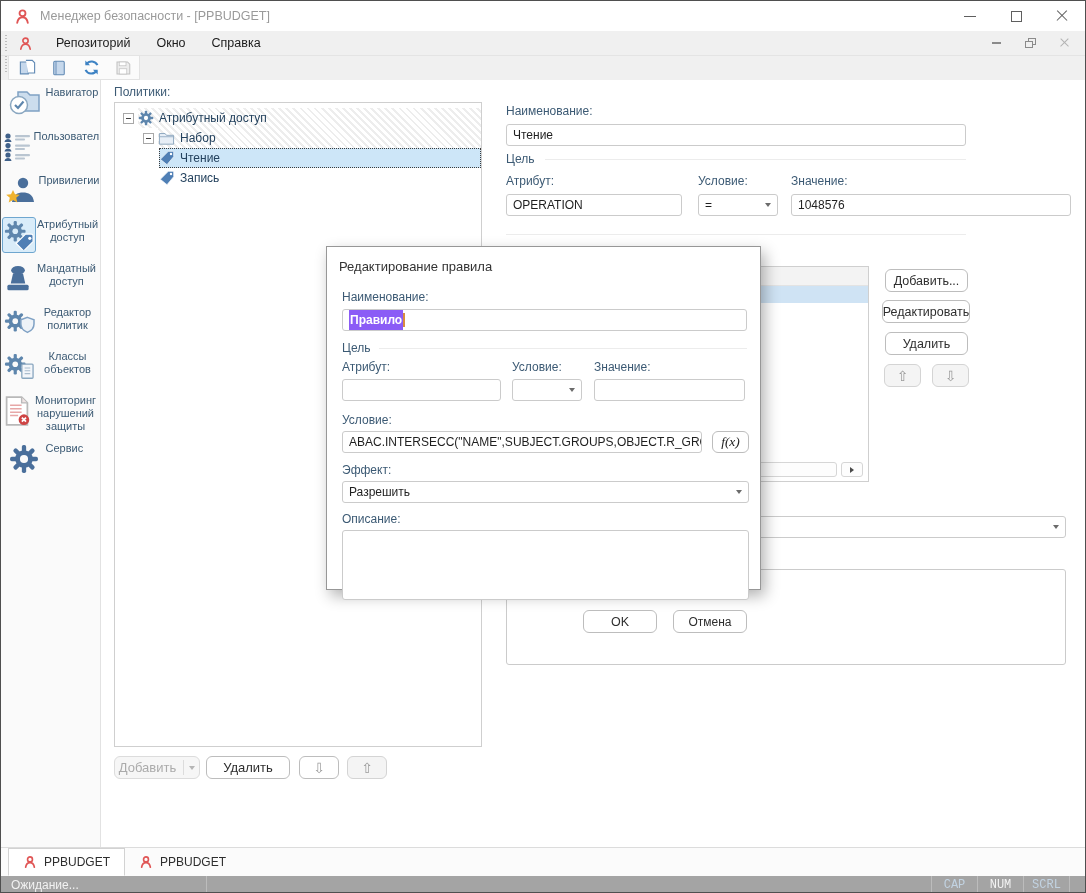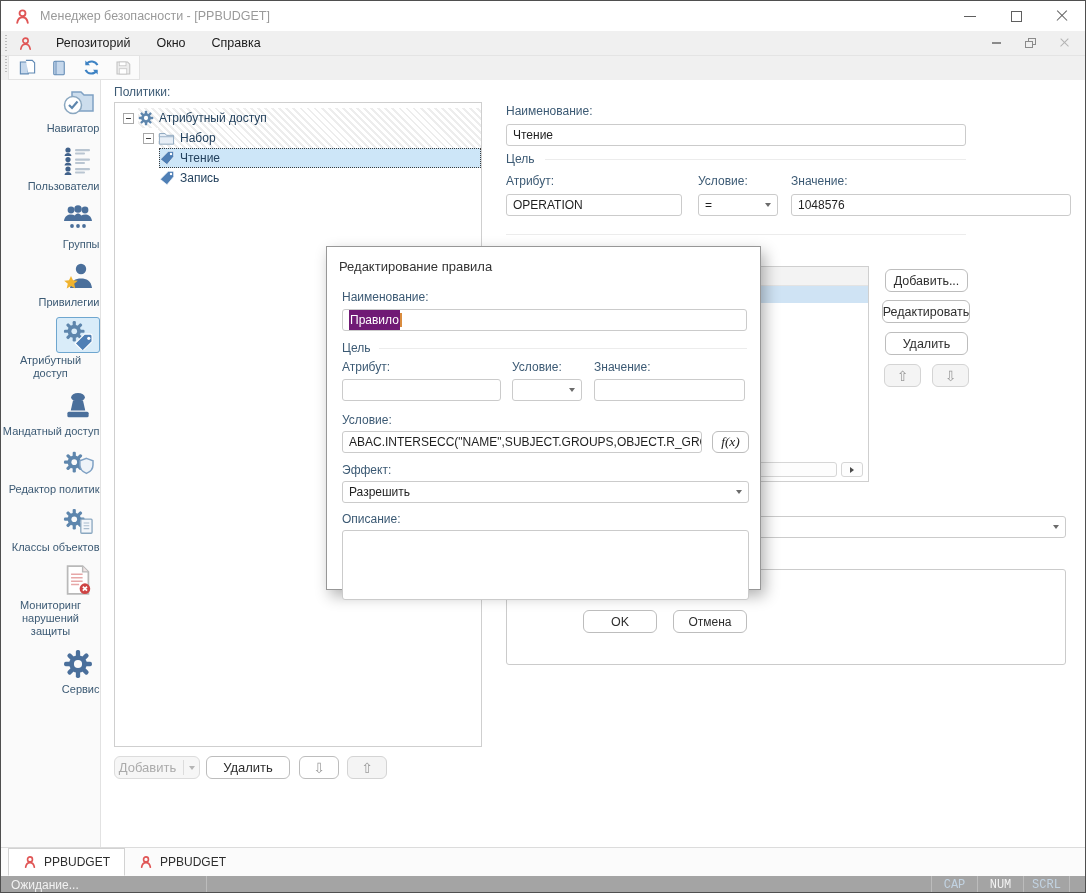--- a/index.html
+++ b/index.html
@@ -42,21 +42,21 @@
   
   .toolbarrow { height:24px; background:#f0f0f0; display:flex; align-items:stretch; }
   .tool-group { background:#fbfbfb; border:1px solid #e3e3e3; border-top:none;
                 display:flex; align-items:center; padding:0 6px 0 8px; gap:12px; }
   .tool-btn { width:20px; height:20px; display:flex; align-items:center; justify-content:center; }
 
   
   .main { display:flex; height:767px; }
   .sidebar { width:100px; background:#fafafa; border-right:1px solid #e2e2e2;
              display:flex; flex-direction:column; align-items:center; padding-top:5px; gap:8px; overflow:hidden; }
-  .side-item { display:flex; flex-direction:column; align-items:flex-end; width:98px; cursor:default; }
+  .side-item { display:flex; flex-direction:row; align-items:flex-start; width:98px; cursor:default; }
   .side-item .ic { width:44px; height:36px; display:flex; align-items:center; justify-content:center;
                    border:1px solid transparent; border-radius:3px; }
   .side-item.selected .ic { background:#d9ecf9; border-color:#6ea6cf; }
   .side-item .lbl { font-size:11px; color:#3c5a74; text-align:center; line-height:13px; margin-top:1px; }
 
   .content { position:relative; flex:1; background:#fff; overflow:hidden; }
   .rp-label { position:absolute; font-size:12px; color:#3c5a74; white-space:nowrap; }
   .field { position:absolute; height:22px; border:1px solid #cbcbcb; border-radius:3px; background:#fff;
            font-size:12px; color:#1f1f1f; display:flex; align-items:center; padding:0 6px; overflow:hidden; white-space:nowrap; }
   .group-line { position:absolute; height:1px; background:#ececec; }
@@ -95,21 +95,21 @@
   .tri-r { width:0; height:0; border-top:3.5px solid transparent; border-bottom:3.5px solid transparent;
            border-left:4.5px solid #4a4a4a; }
 
   textarea.box, .bigbox { position:absolute; border:1px solid #cbcbcb; border-radius:3px; background:#fff; resize:none; }
 
   
   .dialog { position:absolute; left:225px; top:166px; width:435px; height:344px; background:#fff;
             border:1px solid #979797; box-shadow:4px 6px 14px rgba(0,0,0,.30); z-index:10; }
   .dialog .d-title { position:absolute; left:12px; top:12px; font-size:13px; color:#333; }
   .dialog .rp-label { color:#3c5a74; }
-  .seltext { background:#701a75; color:#fff; padding:18px 1px; }
+  .seltext { background:#8b5cf6; color:#fff; padding:18px 1px;font-weight:bold; }
   .caret { display:inline-block; width:2px; height:14px; background:#d98c3f; vertical-align:middle; }
   .fxbtn { font-family:"Liberation Serif", serif; font-style:italic; font-size:13.5px; color:#222; }
 
   
   .tabbar { height:29px; background:#fbfbfb; border-top:1px solid #dcdcdc; display:flex; align-items:stretch; padding-left:7px; }
   .tab { display:flex; align-items:center; gap:7px; font-size:12px; color:#2e2e2e; padding:0 14px; }
   .tab.active { background:#fff; border:1px solid #d2d2d2; border-bottom-color:#fff; }
 
   
   .statusbar { height:18px; background:#a4a4a4; display:flex; align-items:center; font-size:12px; color:#f2f2f2; }
@@ -240,36 +240,20 @@
                 <rect x="12" y="3" width="15" height="2.2" rx="1"></rect>
                 <rect x="12" y="6.6" width="10" height="1.8" rx="0.9"></rect>
                 <rect x="12" y="12.5" width="15" height="2.2" rx="1"></rect>
                 <rect x="12" y="16.1" width="10" height="1.8" rx="0.9"></rect>
                 <rect x="12" y="22" width="15" height="2.2" rx="1"></rect>
                 <rect x="12" y="25.6" width="10" height="1.8" rx="0.9"></rect>
               </g>
             </svg>
           </div>
         <div class="lbl">Пользователи</div>
-      </div>
-      <div class="side-item">
-        <div class="ic">
-            <svg width="32" height="30" viewBox="0 0 32 30">
-              <g fill="#4a6f9b">
-                <circle cx="9" cy="6" r="3.4"></circle>
-                <circle cx="23" cy="6" r="3.4"></circle>
-                <circle cx="16" cy="5" r="3.8"></circle>
-                <path d="M2 17c.7-5 3.6-6.5 7-6.5 1.4 0 2.7.3 3.8.9C13.9 10 15 9.5 16 9.5s2.1.5 3.2 1.9c1.1-.6 2.4-.9 3.8-.9 3.4 0 6.3 1.5 7 6.5z"></path>
-                <circle cx="10" cy="22" r="1.9"></circle>
-                <circle cx="16" cy="22" r="1.9"></circle>
-                <circle cx="22" cy="22" r="1.9"></circle>
-              </g>
-            </svg>
-          </div>
-        <div class="lbl">Группы</div>
       </div>
       <div class="side-item">
         <div class="ic">
             <svg width="32" height="32" viewBox="0 0 32 32">
               <g fill="#4a6f9b">
                 <circle cx="19" cy="8" r="5.2"></circle>
                 <path d="M8 27c1-7.5 5.5-9.5 11-9.5S29 19.5 30 27z"></path>
               </g>
               <path d="M9 15l2 4.3 4.8.4-3.6 3.1 1.1 4.7L9 25l-4.3 2.5 1.1-4.7-3.6-3.1 4.8-.4z" fill="#f0b32e"></path>
             </svg>

